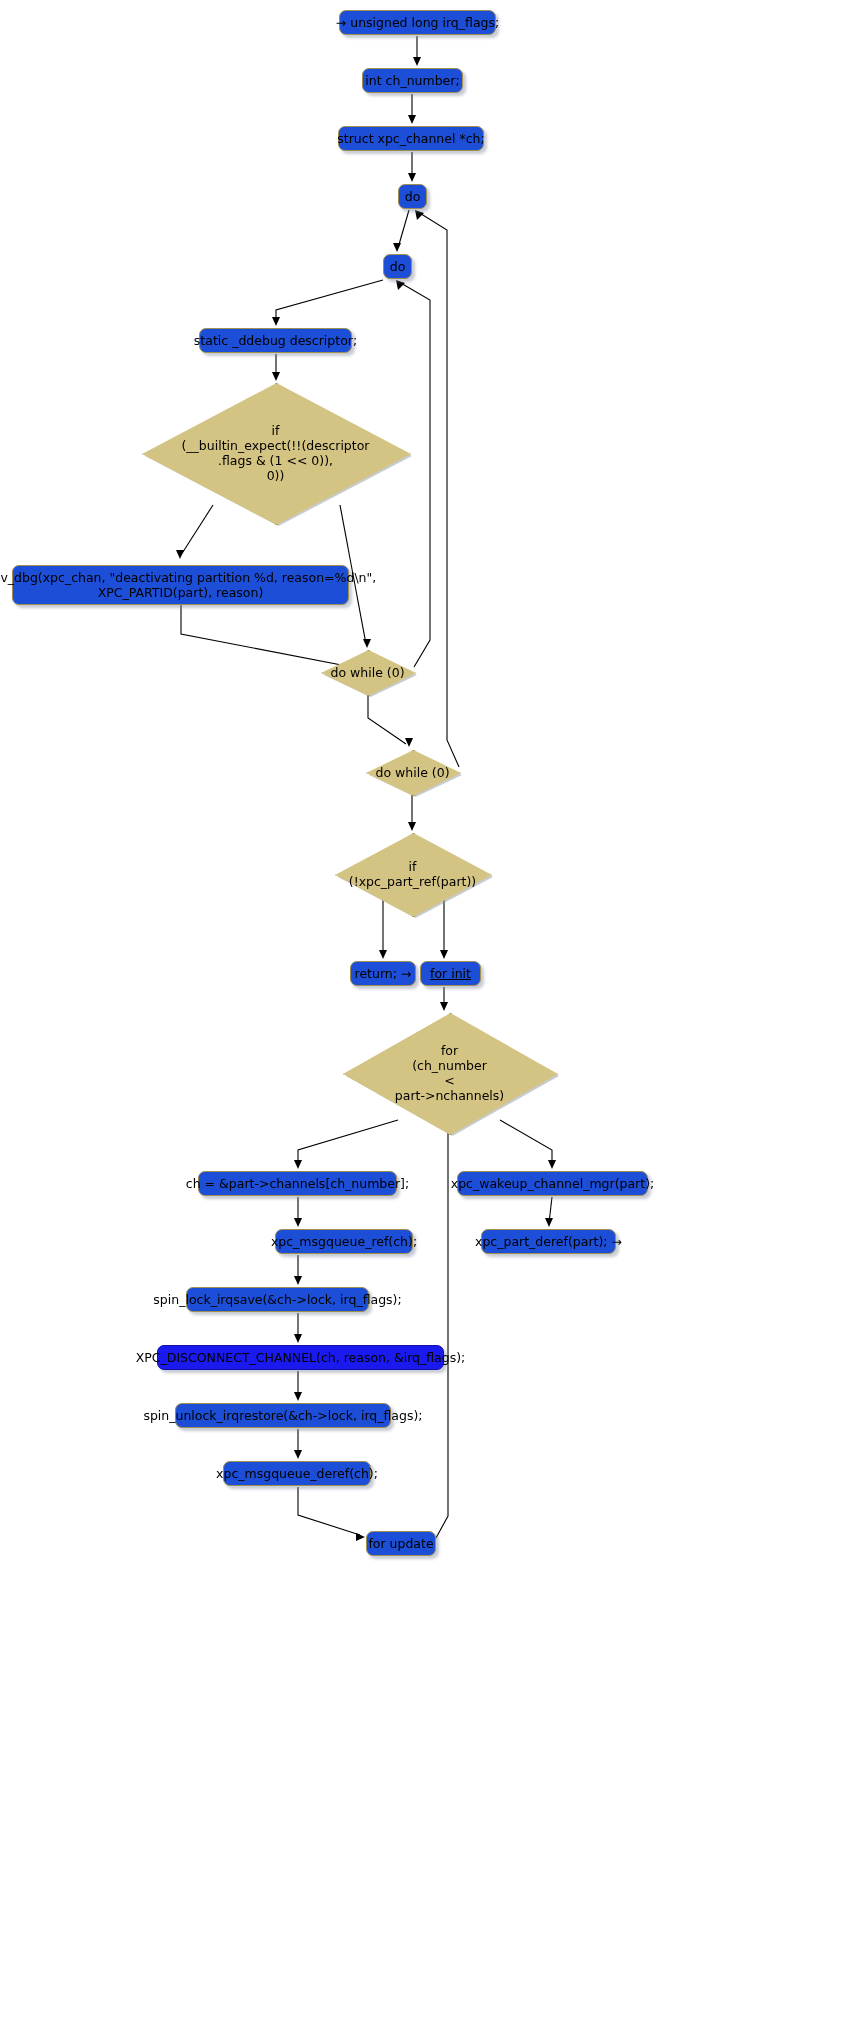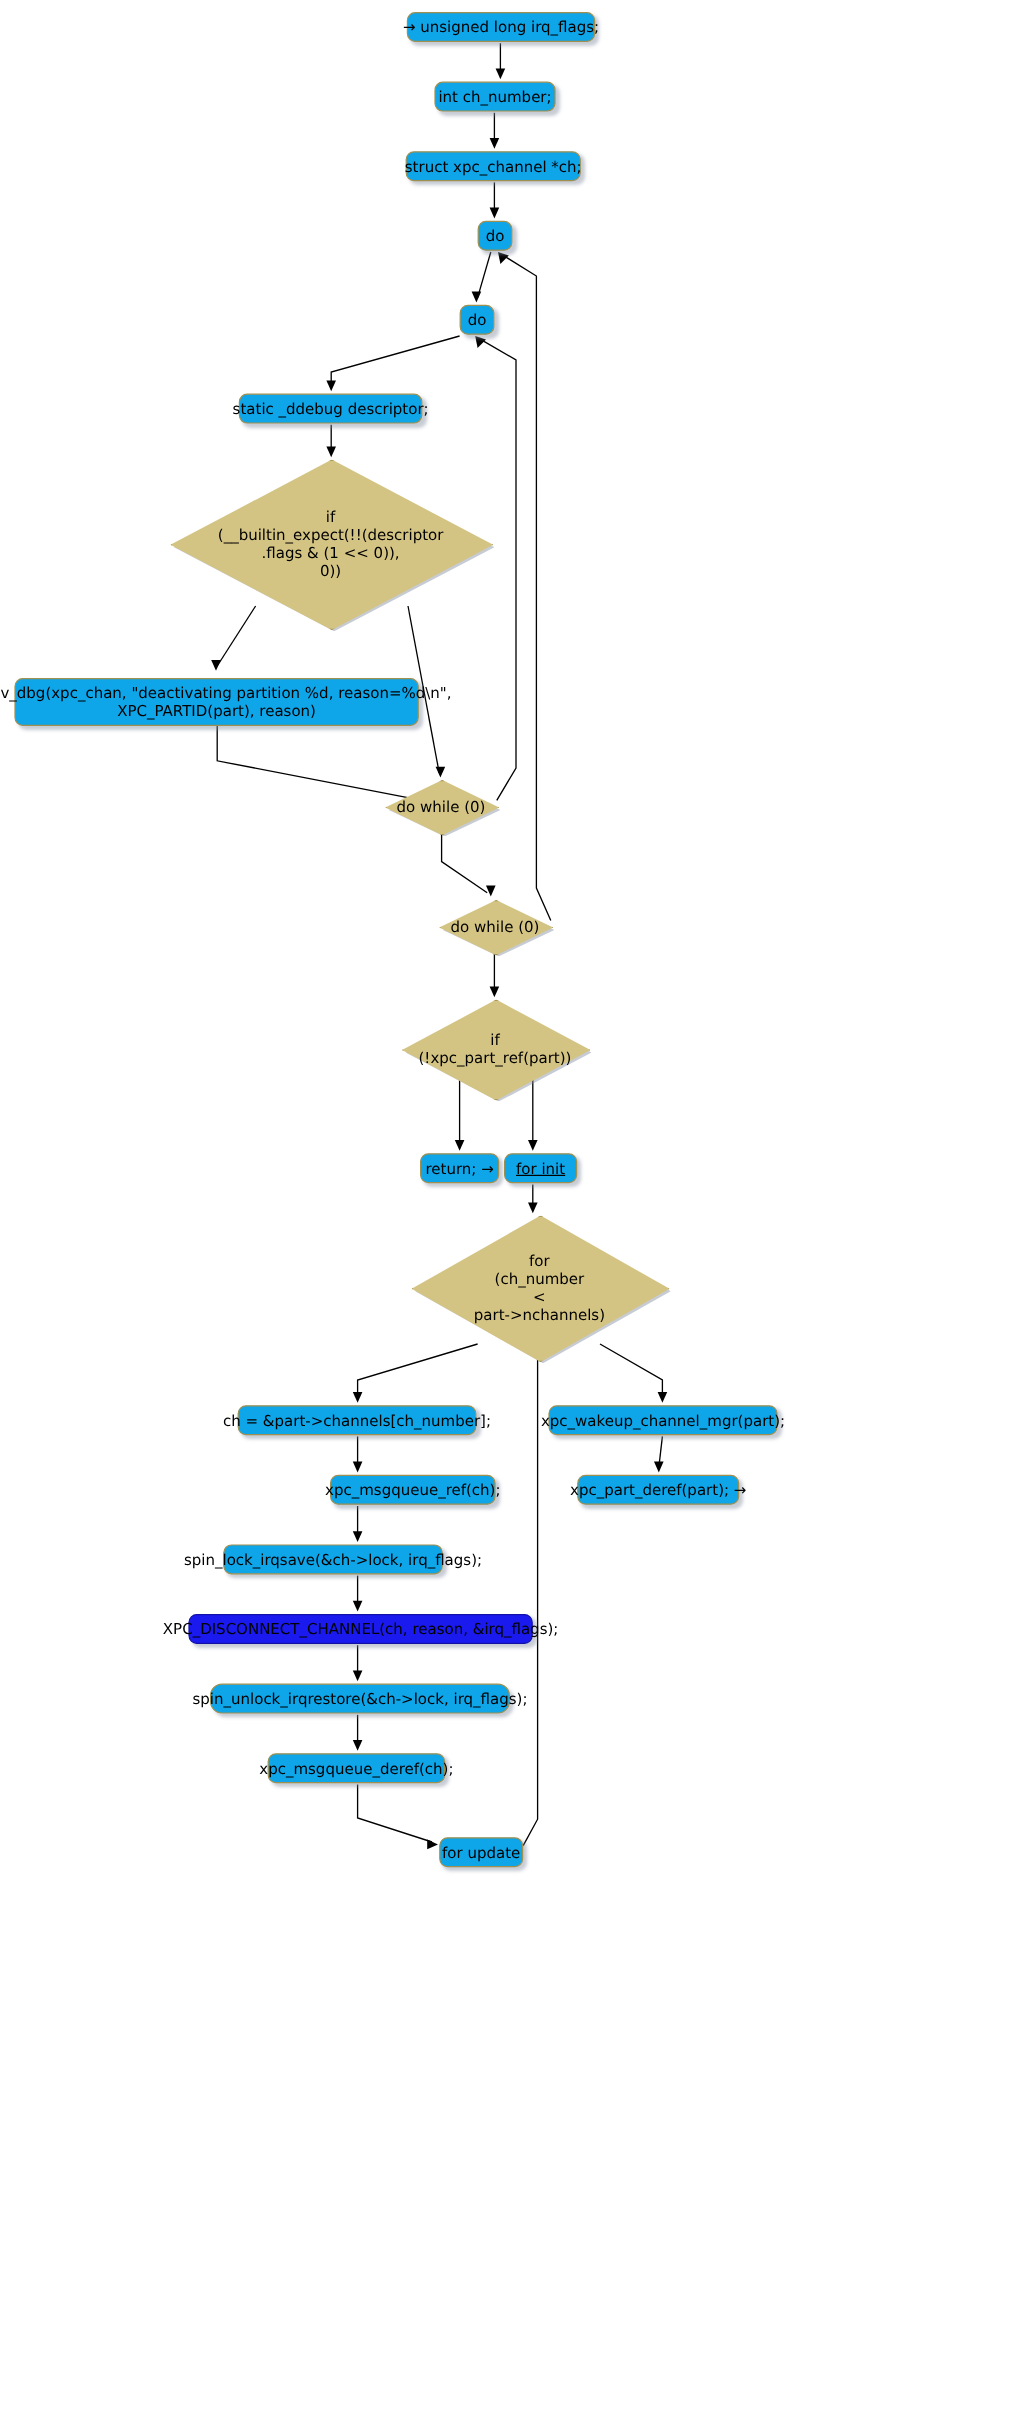--- a/index.html
+++ b/index.html
@@ -32,21 +32,21 @@
     box-sizing: border-box;
     display: flex;
     align-items: center;
     justify-content: center;
     text-align: center;
     color: #000000;
     z-index: 5;
   }
   
   .box {
-    background: #0ea5e9;
+    background: #1d4ed8;
     border: 1px solid #A09050;
     border-radius: 7px;
     box-shadow: 3px 3px 3px rgba(130,140,160,0.45);
     font-size: 12.5px;
     line-height: 15px;
     padding: 4px 8px;
     white-space: pre;
   }
   .box.highlight {
     background: #1A1AEE;
@@ -178,17 +178,17 @@
       <div class="node diamond" style="left: 343px; top: 1013px; width: 213px; height: 120px;"><div class="dshadow"></div><div class="dshape"></div><div class="dlabel">for
 (ch_number
 &lt;
 part-&gt;nchannels)</div></div>
       <div class="node box" style="left: 198px; top: 1171px; width: 199px;"><span>ch = &amp;part-&gt;channels[ch_number];</span></div>
       <div class="node box" style="left: 457px; top: 1171px; width: 191px;"><span>xpc_wakeup_channel_mgr(part);</span></div>
       <div class="node box" style="left: 228px; top: 1229px; width: 138px; margin-left: 47px;"><span>xpc_msgqueue_ref(ch);</span></div>
       <div class="node box" style="left: 481px; top: 1229px; width: 135px;"><span>xpc_part_deref(part); →</span></div>
       <div class="node box" style="left: 186px; top: 1287px; width: 183px;"><span>spin_lock_irqsave(&amp;ch-&gt;lock, irq_flags);</span></div>
       <div class="node box highlight" style="left: 157px; top: 1345px; width: 287px;"><span>XPC_DISCONNECT_CHANNEL(ch, reason, &amp;irq_flags);</span></div>
-      <div class="node box" style="left: 175px; top: 1403px; width: 250px; border-radius: 10px;"><span>spin_unlock_irqrestore(&amp;ch-&gt;lock, irq_flags);</span></div>
+      <div class="node box" style="left: 175px; top: 1403px; width: 216px;"><span>spin_unlock_irqrestore(&amp;ch-&gt;lock, irq_flags);</span></div>
       <div class="node box" style="left: 223px; top: 1461px; width: 148px;"><span>xpc_msgqueue_deref(ch);</span></div>
       <div class="node box" style="left: 366px; top: 1531px; width: 70px;"><span>for update</span></div>
     </div>
 </div>
 
 </body></html>

